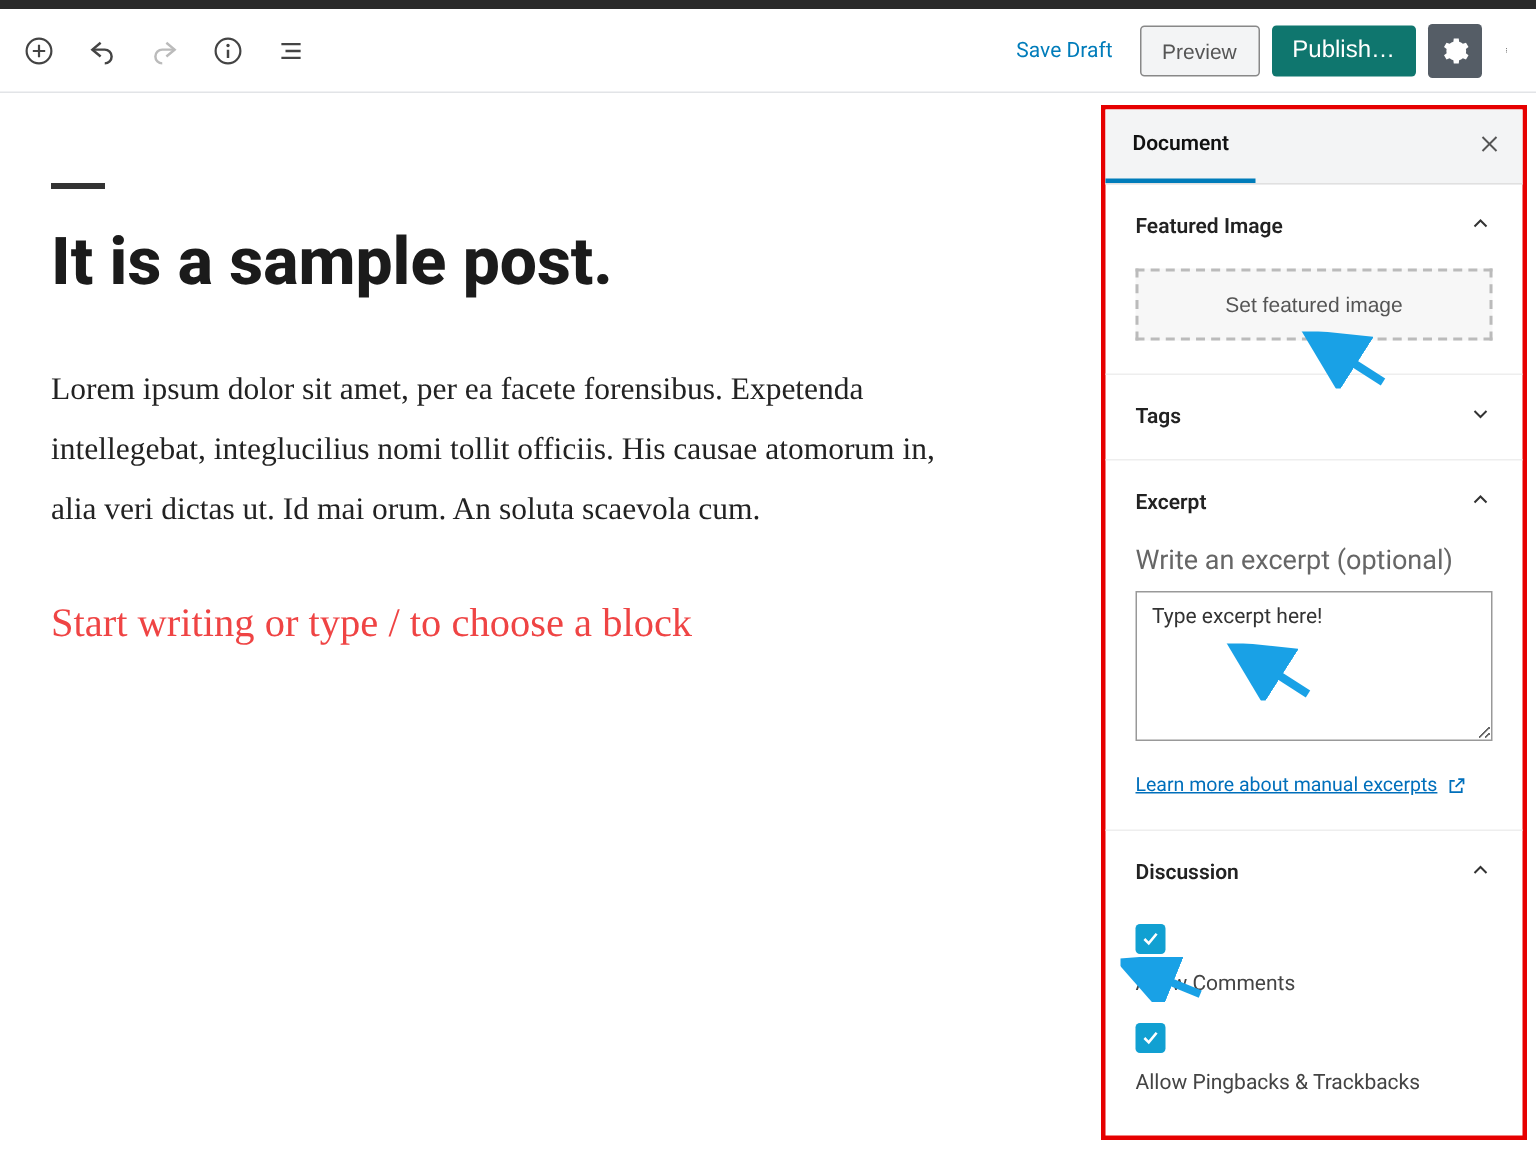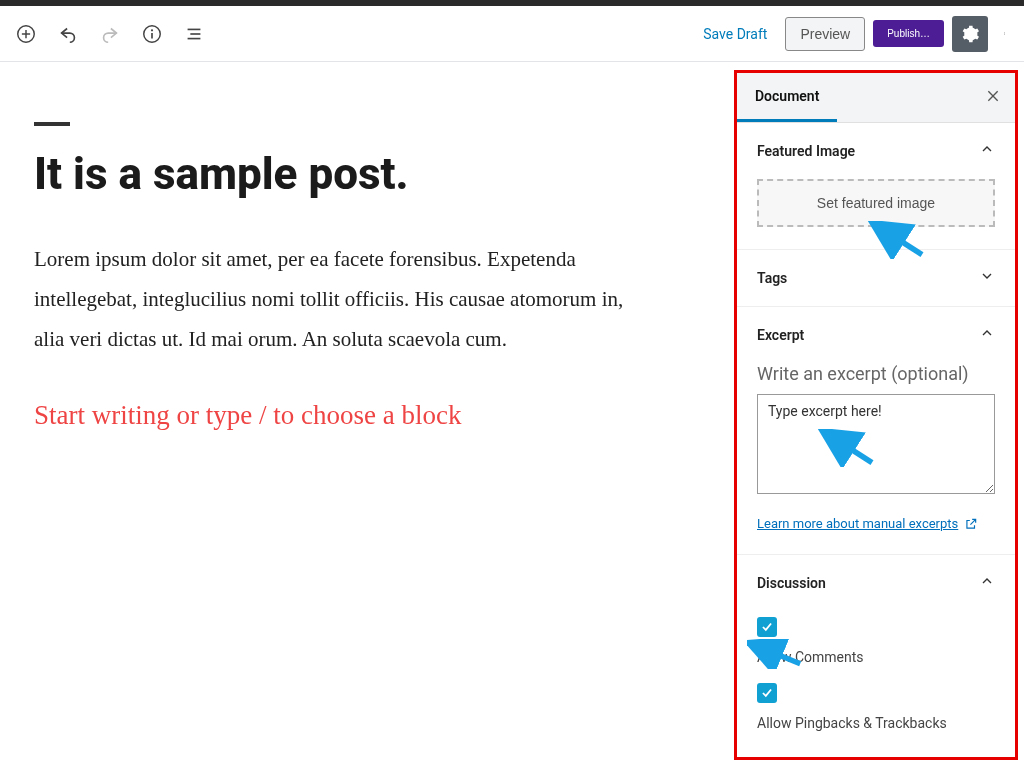--- a/index.html
+++ b/index.html
@@ -7,21 +7,21 @@
   .browser-chrome { height: 6px; background: #2a2a2a; }
   
   .topbar { height: 56px; display: flex; align-items: center; padding: 0 8px; border-bottom: 1px solid #e2e4e7; background: #fff; }
   .topbar-left { display: flex; align-items: center; gap: 6px; }
   .icon-btn { width: 36px; height: 36px; display: flex; align-items: center; justify-content: center; border-radius: 2px; cursor: pointer; color: #444; }
   .icon-btn svg { width: 22px; height: 22px; }
   .icon-btn.dim { color: #bbb; }
   .topbar-right { margin-left: auto; display: flex; align-items: center; gap: 8px; }
   .link-btn { color: #007cba; font-size: 14px; padding: 6px 10px; cursor: pointer; }
   .btn-light { border: 1px solid #888; color: #555; padding: 8px 14px; font-size: 14px; background: #f3f4f5; cursor: pointer; border-radius: 3px; }
-  .btn-primary { background: #4c1d95; color: #fff; border: none; padding: 8px 14px; font-size: 10px; cursor: pointer; border-radius: 3px; }
+  .btn-primary { background: #0f766e; color: #fff; border: none; padding: 8px 14px; font-size: 16px; cursor: pointer; border-radius: 3px; }
   .btn-gear { background: #555d66; color: #fff; width: 36px; height: 36px; display:flex; align-items:center; justify-content:center; border-radius: 3px; cursor:pointer; }
   .more-btn { width: 20px; height: 36px; display:flex; align-items:center; justify-content:center; color:#555; cursor:pointer; }
   
   .layout { display:flex; height: calc(768px - 56px - 6px); }
   .editor { flex: 1 1 auto; padding: 60px 34px 0 34px; }
   .title-mark { width: 36px; height: 4px; background: #333; margin-bottom: 22px; }
   .post-title { font-size: 44px; font-weight: 800; color: #1b1b1b; margin-bottom: 40px; }
   .post-body { font-family: Georgia, 'Times New Roman', serif; font-size: 21px; color: #222; line-height: 1.9; margin-bottom: 40px; max-width: 620px; }
   .placeholder { font-family: Liberation Serif, serif; font-size: 27px; color: #ef4444; }
   

